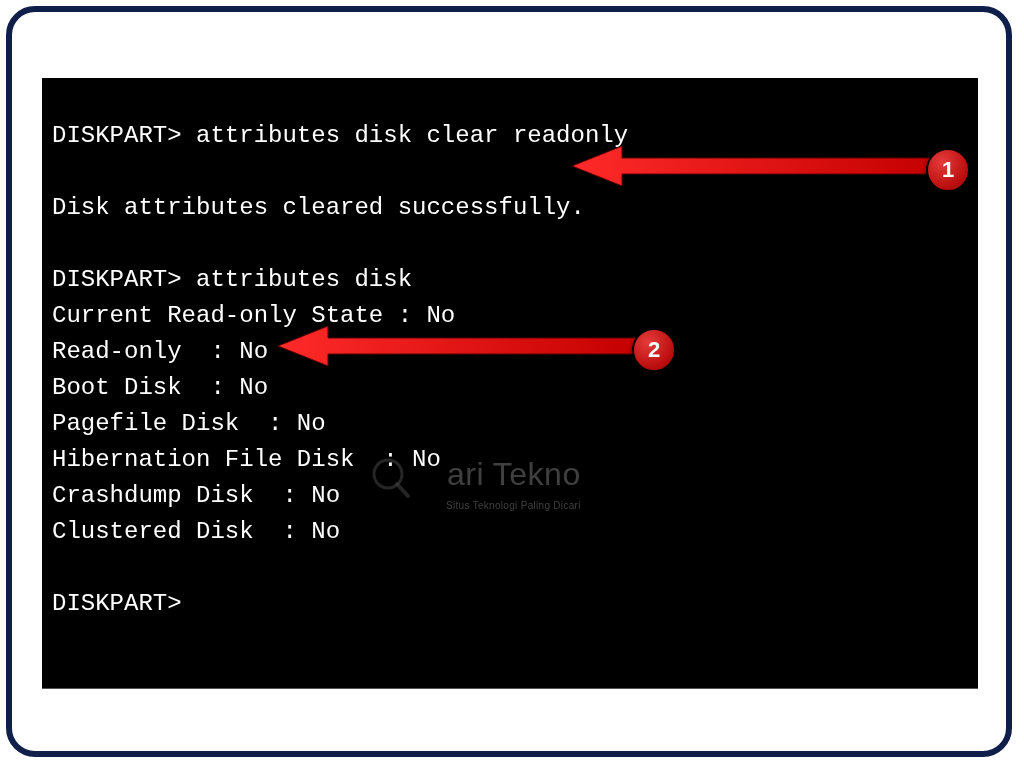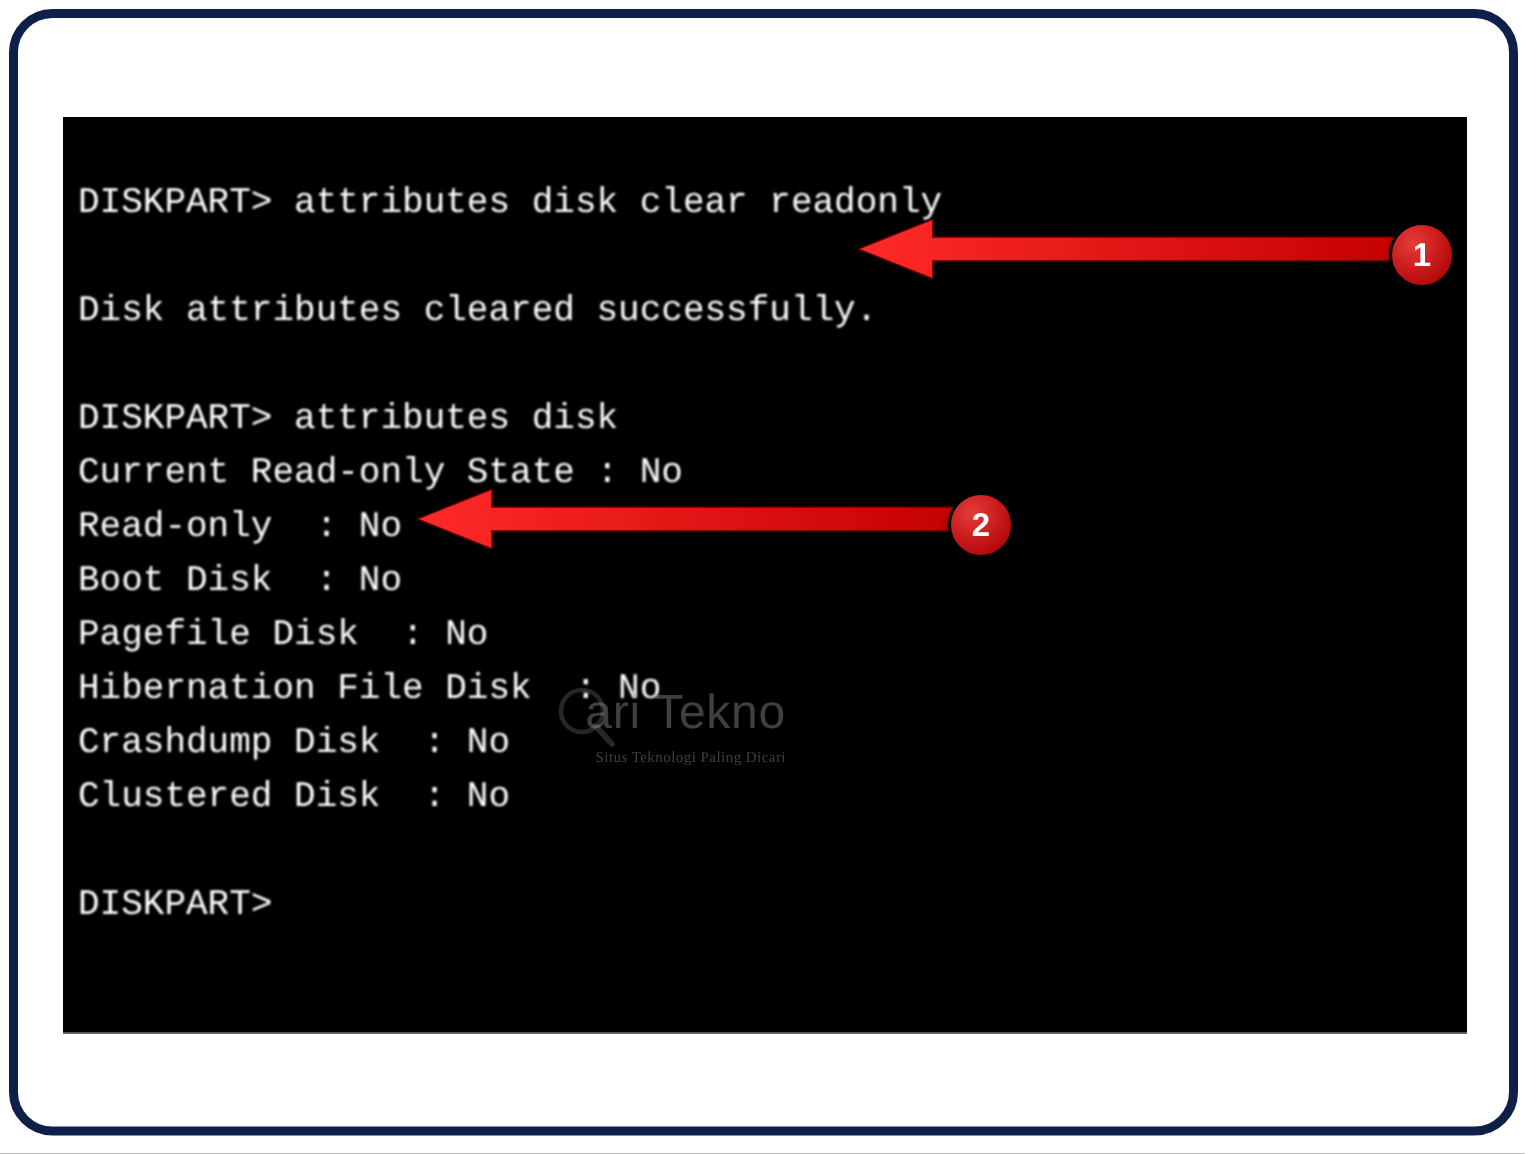--- a/index.html
+++ b/index.html
@@ -75,23 +75,22 @@
   }
   .watermark .big {
     font-size: 32px;
     font-weight: 500;
     letter-spacing: 0.5px;
     text-align: right;
   }
   .watermark .small {
     font-size: 10px;
     letter-spacing: 0.3px;
-    margin-left: 25px;
+    margin-left: 74px;
     margin-top: -4px;
-    font-family: Liberation Serif, serif;
   }
   .watermark svg {
     position: absolute;
     left: -6px;
     top: -2px;
     opacity: 0.45;
   }
 </style>
 </head>
 <body>

